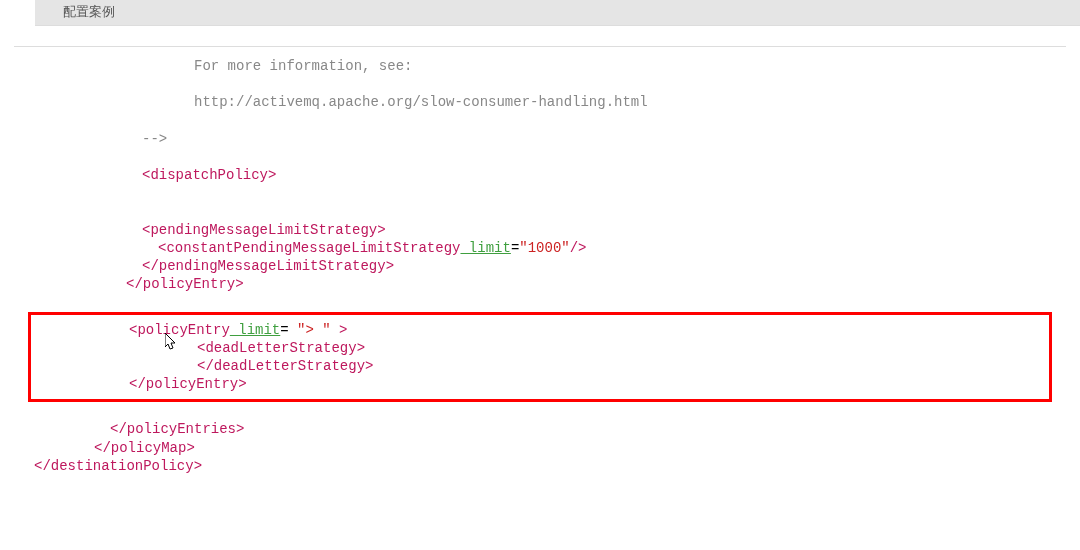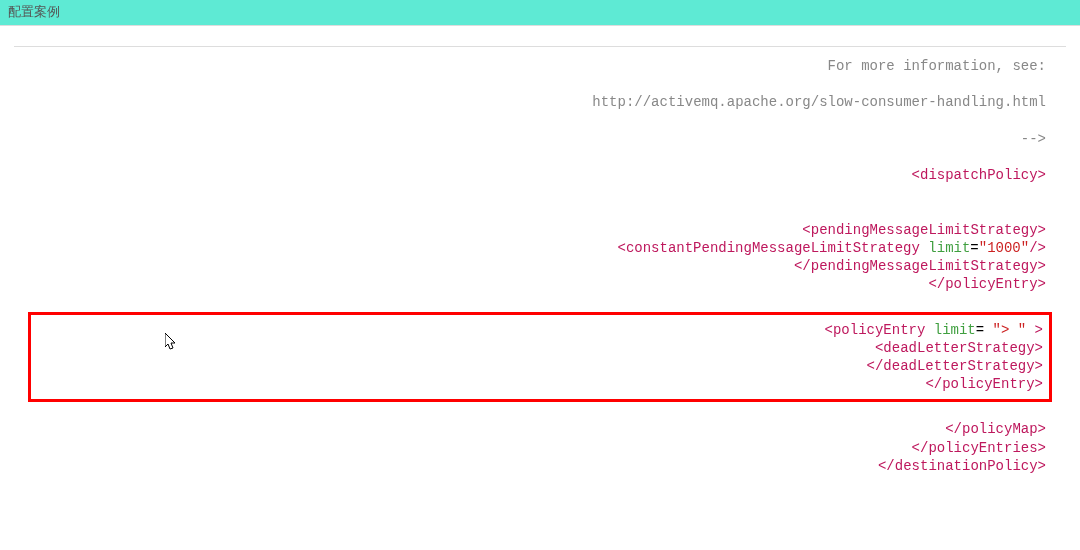--- a/index.html
+++ b/index.html
@@ -3,42 +3,42 @@
   <meta charset="utf-8">
   <style>
     * { margin: 0; padding: 0; box-sizing: border-box; }
     body {
       font-family: "Consolas", "Monaco", "Courier New", monospace;
       font-size: 14px;
       background: #fff;
       line-height: 1.3;
     }
     .header {
-      background: #5eead4;
-      padding: 4px 8px;
+      background: #e5e5e5;
+      padding: 4px 28px;
       border-bottom: 1px solid #ddd;
       font-family: "Microsoft YaHei", sans-serif;
       font-size: 13px;
       color: #555;
+      margin-left: 35px;
     }
     .code-area {
       padding: 10px 20px;
       border-top: 1px solid #ddd;
       margin-top: 20px;
       margin-left: 14px;
       margin-right: 14px;
       position: relative;
-      text-align: right;
     }
     .line {
       white-space: pre;
       font-family: "Consolas", "Monaco", "Courier New", monospace;
     }
     .c-teal { color: #be185d; }
-    .c-green { color: #3f9f3f; }
+    .c-green { color: #3f9f3f; text-decoration: underline; }
     .c-red { color: #cc2222; }
     .c-gray { color: #888; }
     .highlighted-box {
       border: 3px solid #ff0000;
       padding: 6px 6px;
       margin-left: -6px;
       margin-right: -6px;
       position: relative;
     }
     .cursor-pointer {
@@ -88,17 +88,17 @@
           <path d="M0 0 L0 14 L3 11 L5 16 L8 15 L6 10 L10 10 Z" fill="white" stroke="black" stroke-width="1"></path>
         </svg>
     </span>
     <div class="line indent-4"><span class="c-teal">&lt;</span><span class="c-teal">policyEntry</span><span class="c-green"> limit</span><span>= </span><span class="c-red">"&gt; "</span><span class="c-teal"> &gt;</span></div>
     <div class="line indent-7 c-teal">&lt;deadLetterStrategy&gt;</div>
     <div class="line indent-7 c-teal">&lt;/deadLetterStrategy&gt;</div>
     <div class="line indent-4 c-teal">&lt;/policyEntry&gt;</div>
   </div>
 
   <div class="line">&nbsp;</div>
+  <div class="line indent-3 c-teal">&lt;/policyEntries&gt;</div>
   <div class="line indent-2 c-teal">&lt;/policyMap&gt;</div>
-  <div class="line indent-3 c-teal">&lt;/policyEntries&gt;</div>
   <div class="line indent-1 c-teal">&lt;/destinationPolicy&gt;</div>
 
 </div>
 
 </body></html>

